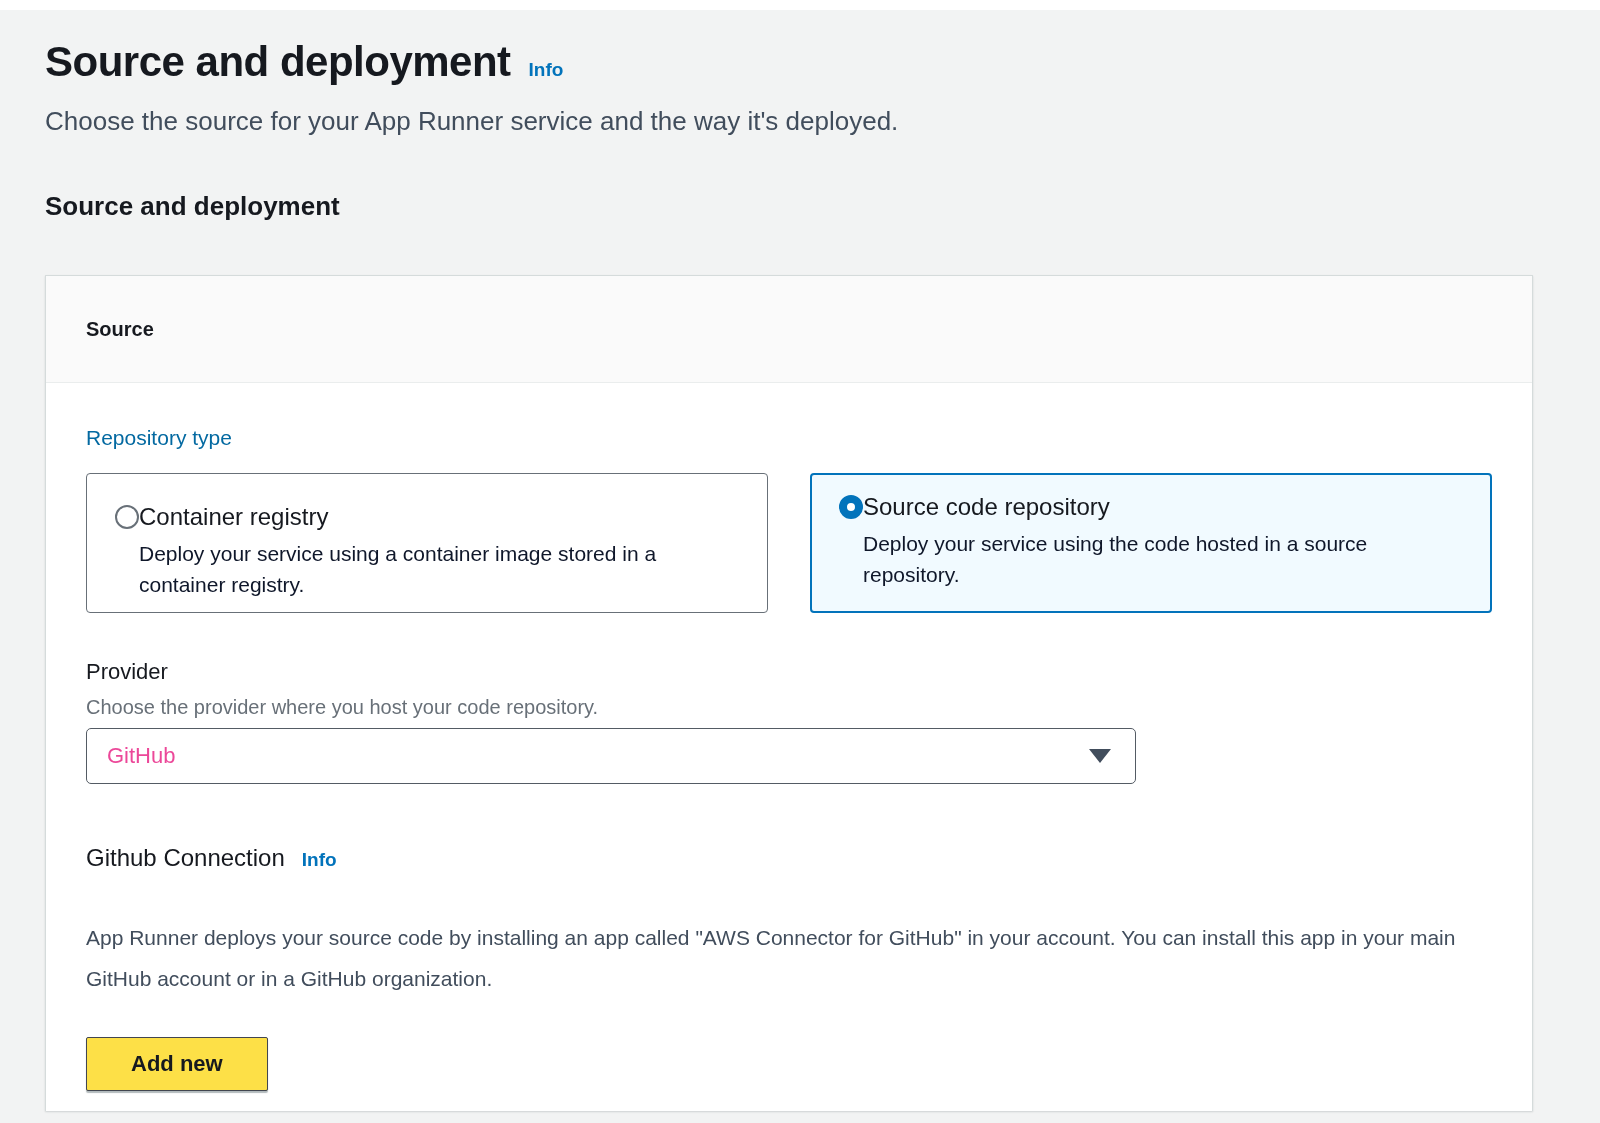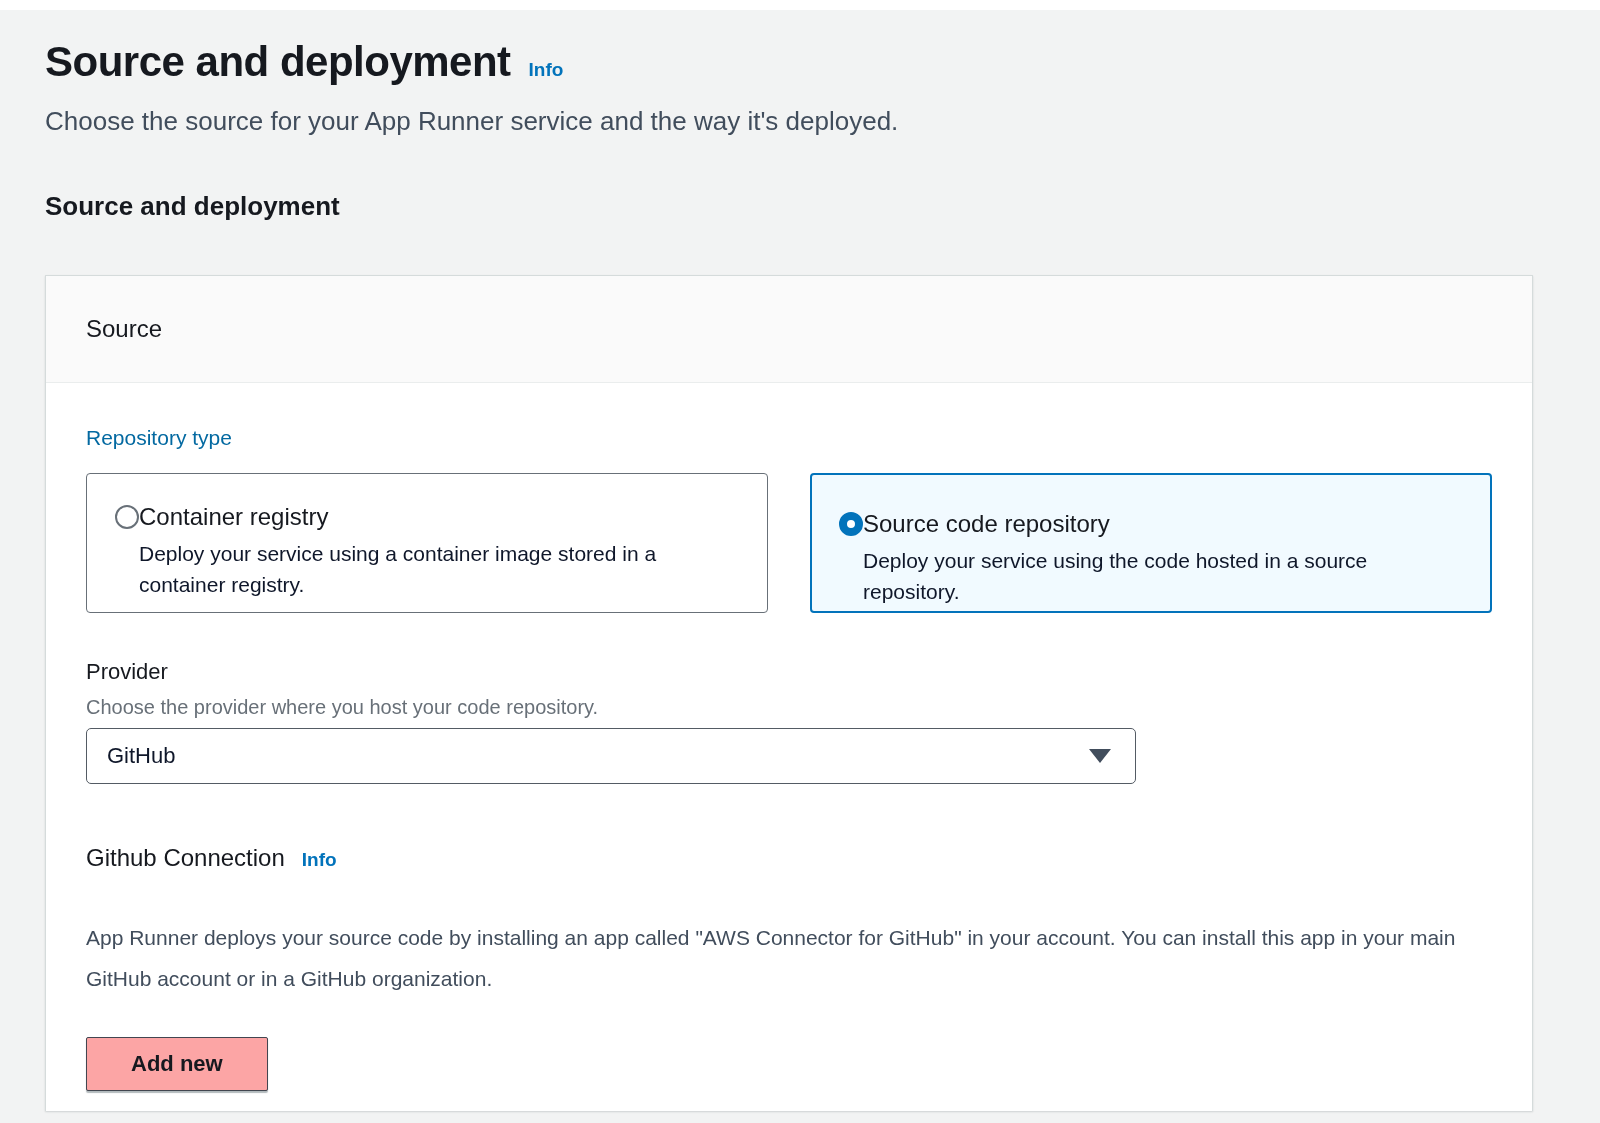--- a/index.html
+++ b/index.html
@@ -28,41 +28,41 @@
     border-bottom: none;
     border-radius: 1px 1px 0 0;
     box-shadow: 0 1px 2px rgba(0,28,36,.15);
     height: 836px;
   }
   .card-header {
     background: #fafafa;
     border-bottom: 1px solid #eaeded;
     padding: 37px 40px;
   }
-  .card-header-title { font-size: 24px; font-weight: 400; line-height: 32px; }
+  .card-header-title { font-size: 20px; font-weight: 700; line-height: 32px; }
   .card-body { padding: 42px 40px; }
 
   .field-label { font-size: 21px; line-height: 25px; color: #0369a1; }
 
   
   .tiles { margin-top: 23px; display: grid; grid-template-columns: 1fr 1fr; gap: 42px; }
   .tile {
     border: 1px solid #687078;
     border-radius: 4px;
     background: #ffffff;
     height: 140px;
     padding: 24px 28px;
     display: flex;
     align-items: flex-start;
     cursor: pointer;
   }
   .tile.selected {
     border: 2px solid #0273bb;
     background: #f1faff;
-    padding: 30px 27px;
+    padding: 13px 27px;
   }
   .radio {
     width: 24px; height: 24px;
     border-radius: 50%;
     background: #ffffff;
     border: 2px solid #687078;
     flex: none;
     margin-top: 7px;
   }
   .radio.checked { border: 8px solid #0273bb; }
@@ -77,21 +77,21 @@
   .select {
     margin-top: 9px;
     width: 1050px; height: 56px;
     border: 1px solid #545b64;
     border-radius: 5px;
     background: #ffffff;
     display: flex; align-items: center; justify-content: space-between;
     padding: 0 24px 0 20px;
     cursor: pointer;
   }
-  .select-value { font-size: 22px; color: #0f172a; }
+  .select-value { font-size: 22px; color: #ec4899; }
   .caret-down {
     width: 0; height: 0;
     border-left: 11px solid transparent;
     border-right: 11px solid transparent;
     border-top: 14px solid #414d5c;
   }
 
   
   .sub-header { margin-top: 57px; display: flex; align-items: baseline; }
   .sub-header-title { font-size: 24px; font-weight: 400; line-height: 34px; }
@@ -99,21 +99,21 @@
   .connection-desc {
     margin-top: 42px;
     font-size: 21px;
     line-height: 41px;
     color: #414d5c;
     max-width: 1380px;
   }
   .btn-secondary {
     margin-top: 38px;
     display: inline-block;
-    background: #fca5a5;
+    background: #fde047;
     border: 1px solid #424650;
     border-radius: 2px;
     padding: 13px 44px;
     font-family: "Liberation Sans", sans-serif;
     font-size: 22px;
     font-weight: 700;
     line-height: 26px;
     color: #16191f;
     box-shadow: 0 2px 1px rgba(0,28,36,.3);
     cursor: pointer;

